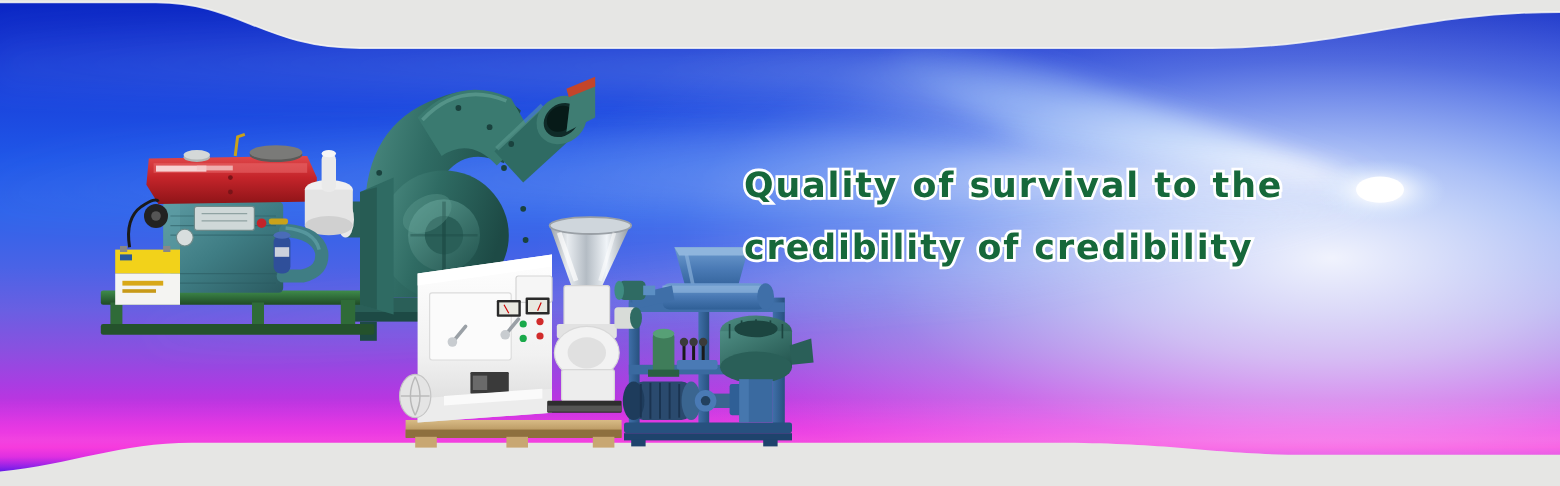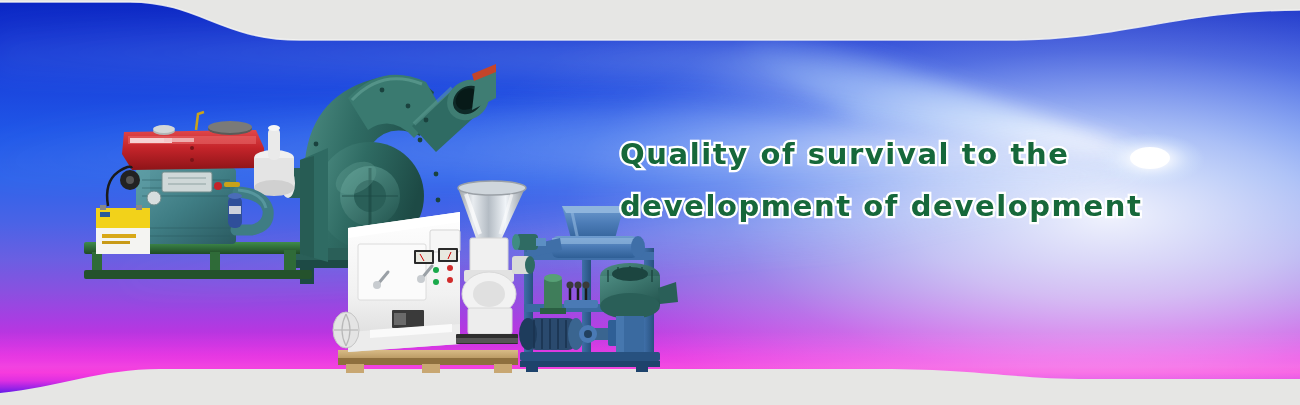--- a/index.html
+++ b/index.html
@@ -597,21 +597,21 @@
       <circle cx="58" cy="352" r="1.3"></circle>
         <circle cx="84" cy="336" r="1.2"></circle>
     </g>
 
     <path d="M26 316 L44 316 L36 359 L14 359 Z" fill="#6e6e6a" opacity="0.35"></path>
     <path d="M108 316 L124 316 L136 359 L116 359 Z" fill="#5e5e5a" opacity="0.4"></path>
   </svg>
 
   <div class="headline">
     <span class="line">Quality of survival to the</span>
-    <span class="line">development of development</span>
+    <span class="line">credibility of credibility</span>
   </div>
 
   <svg class="wave-top" viewBox="0 0 1300 50" preserveAspectRatio="none">
     <path d="M0,0 L1300,0 L1300,10
              C1180,10 1120,40 1010,40
              L300,40
              C220,40 200,2 130,2
              L0,2 Z" fill="#e6e6e4"></path>
     <path d="M0,2 L130,2 C200,2 220,40 300,40 L1010,40 C1120,40 1180,10 1300,10" fill="none" stroke="#f4f4f2" stroke-width="1.5" opacity="0.85"></path>
   </svg>

